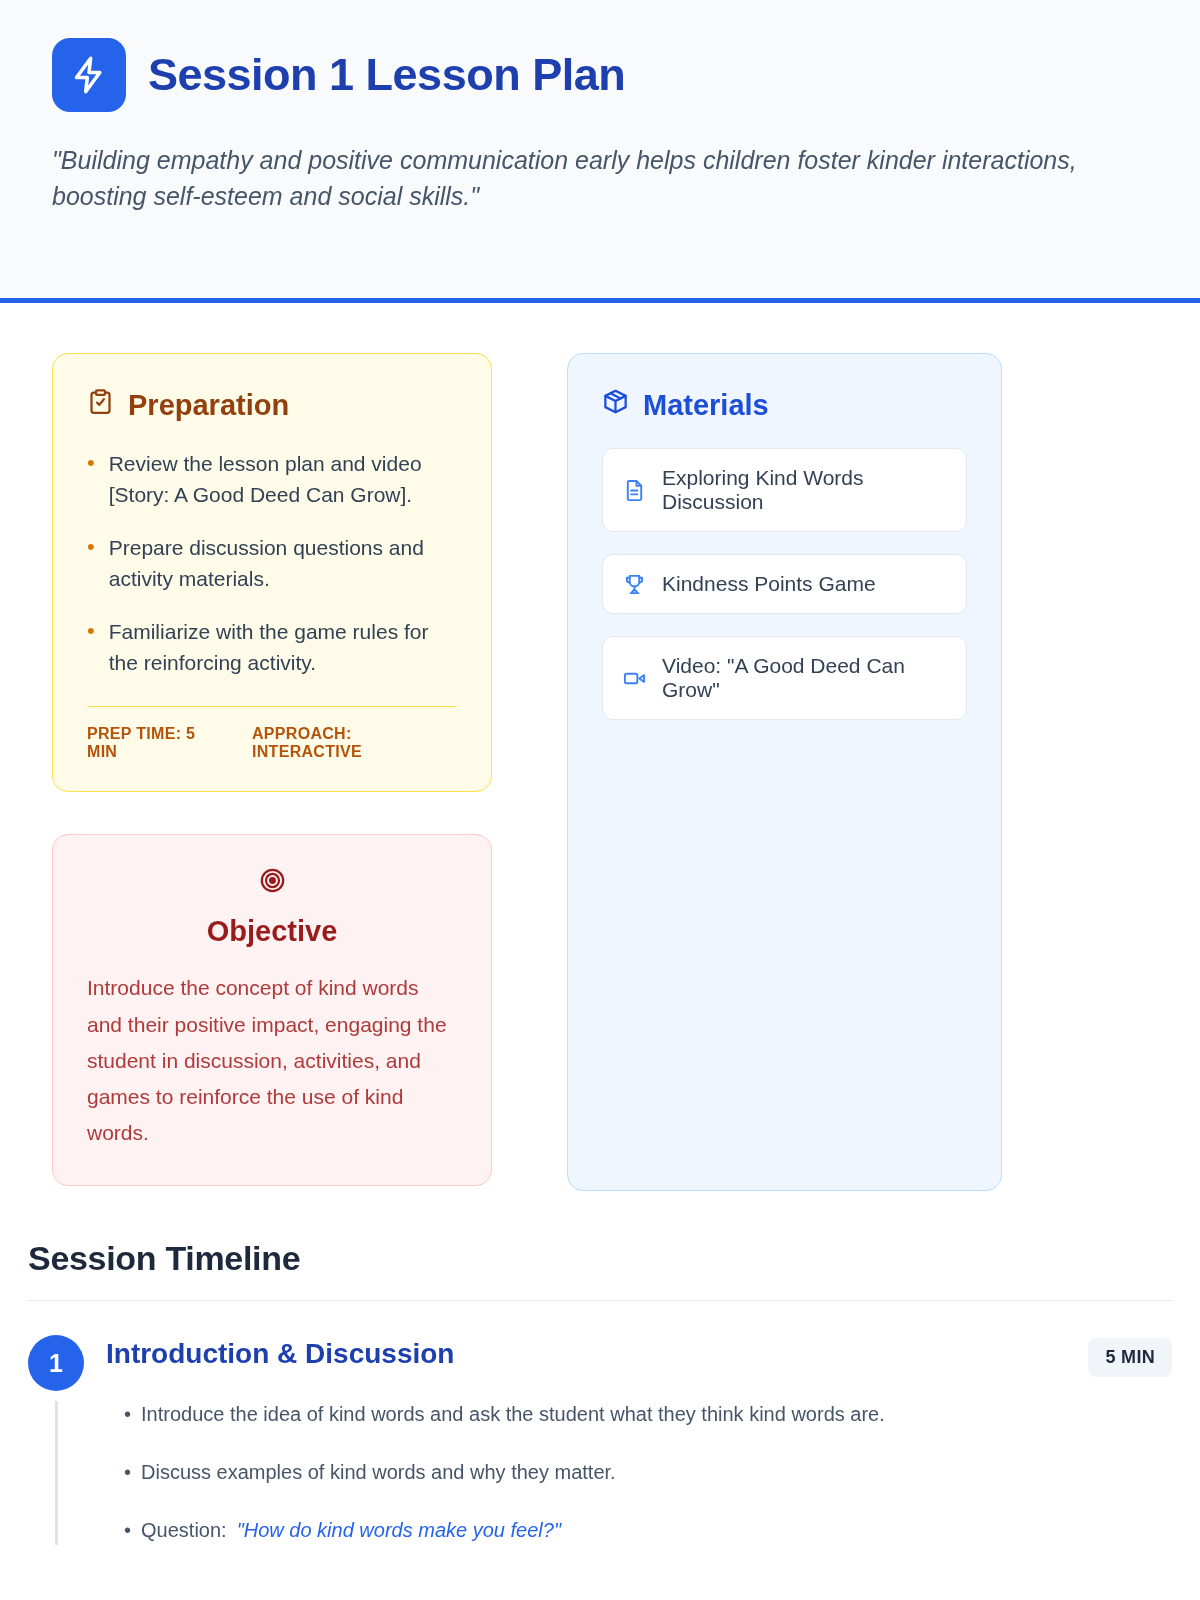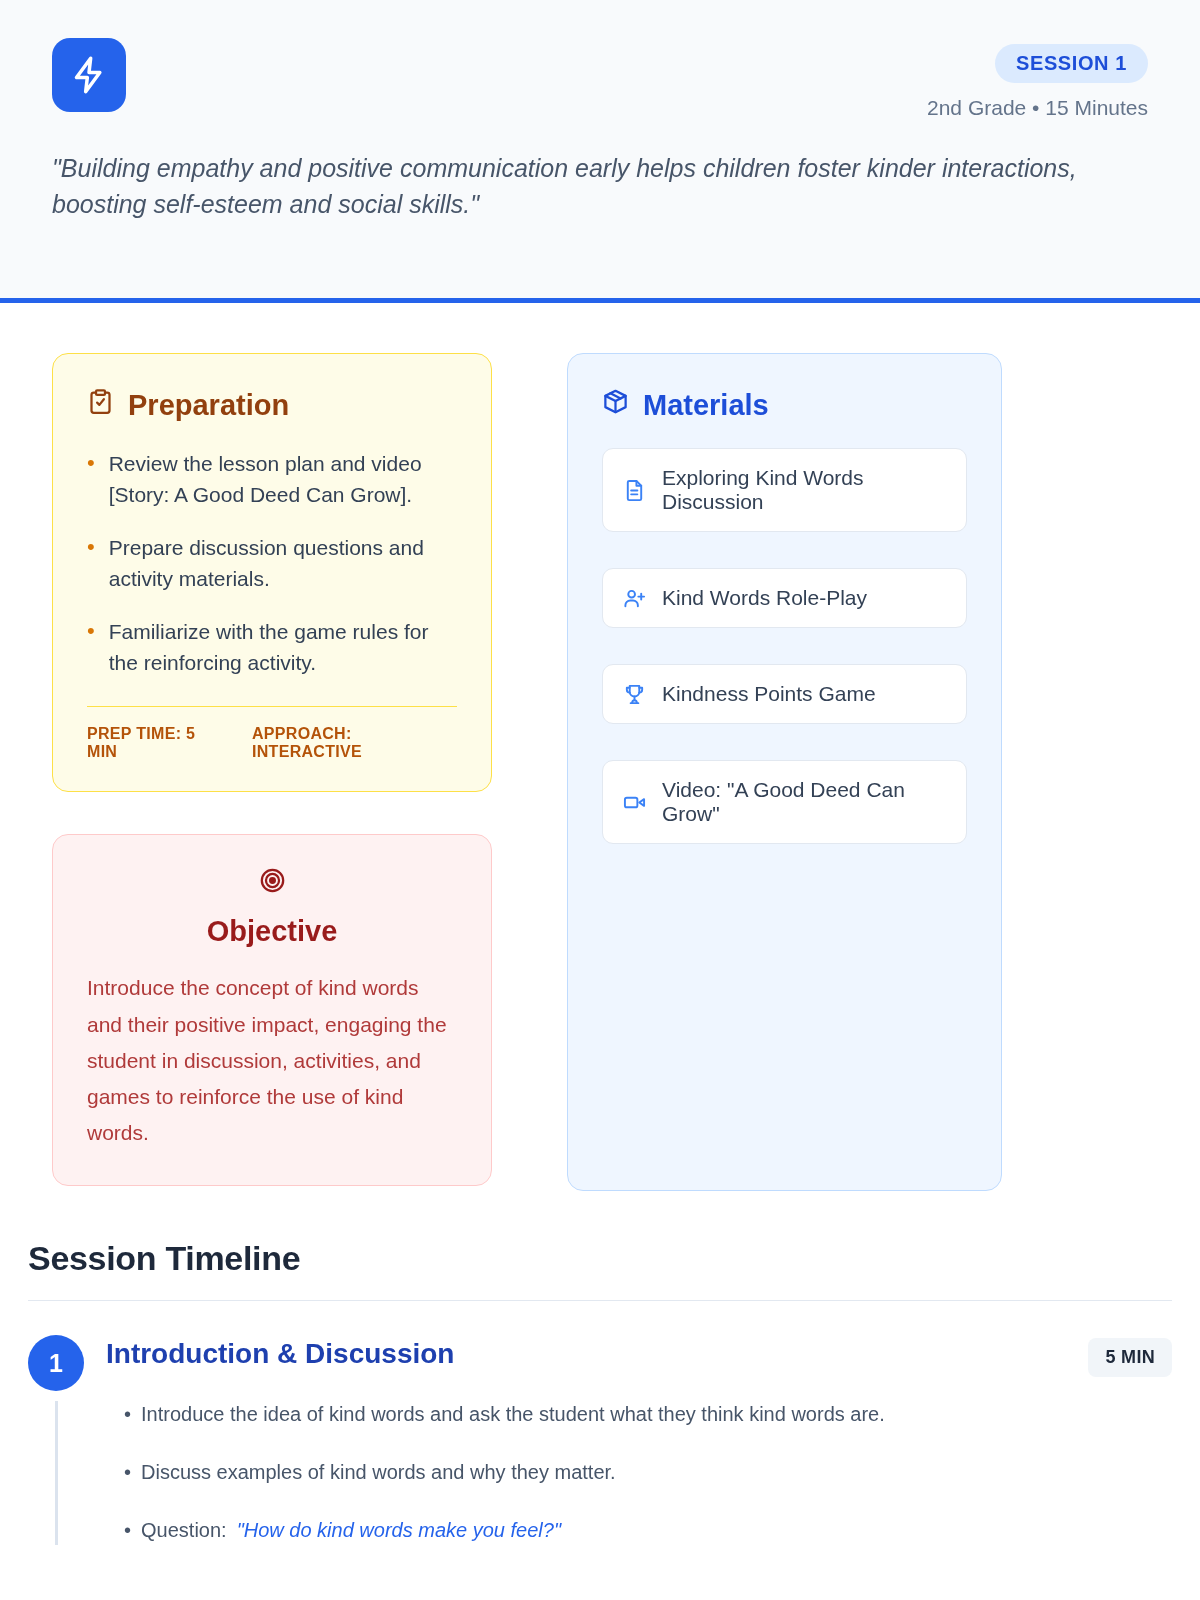--- a/index.html
+++ b/index.html
@@ -157,21 +157,21 @@
     padding: 34px 34px 34px 34px;
     min-height: 838px;
   }
   .mat-card .card-title { color: #1d4ed8; }
   .mat-list { margin-top: 26px; }
   .mat-item {
     background: #ffffff;
     border: 1px solid #e2e8f0;
     border-radius: 11px;
     padding: 17px 20px;
-    margin-bottom: 36px;
+    margin-bottom: 22px;
     display: flex;
     align-items: center;
     gap: 16px;
     font-size: 21px;
     color: #334155;
   }
   .mat-item:last-child { margin-bottom: 0; }
   .mat-icon { flex: none; display: flex; align-items: center; }
 
   
@@ -259,24 +259,21 @@
 <body>
 
 <div class="header">
   <div class="header-top">
     <div class="title-group">
       <div class="logo-badge">
         <svg width="40" height="40" viewBox="0 0 24 24" fill="none" stroke="#ffffff" stroke-width="2.1" stroke-linecap="round" stroke-linejoin="round">
           <polygon points="13 2 4.5 13.5 11 13.5 10 22 18.5 10.5 12 10.5"></polygon>
         </svg>
       </div>
-    </div>
-    <div class="header-right">
-      <div class="session-pill">SESSION 1</div>
-      <div class="header-meta">2nd Grade • 15 Minutes</div>
+      <div class="page-title">Session 1 Lesson Plan</div>
     </div>
   </div>
   <div class="header-quote">"Building empathy and positive communication early helps children foster kinder interactions, boosting self-esteem and social skills."</div>
 </div>
 
 <div class="body-area">
   <div class="cards-row">
 
     <div class="col-left">
 
@@ -348,31 +345,20 @@
               <svg width="23" height="23" viewBox="0 0 24 24" fill="none" stroke="#3b82f6" stroke-width="2" stroke-linecap="round" stroke-linejoin="round">
                 <path d="M14 2H6.5A1.5 1.5 0 0 0 5 3.5v17A1.5 1.5 0 0 0 6.5 22h11a1.5 1.5 0 0 0 1.5-1.5V7z"></path>
                 <polyline points="14 2 14 7 19 7"></polyline>
                 <line x1="8.5" y1="12" x2="15" y2="12"></line>
                 <line x1="8.5" y1="16" x2="15" y2="16"></line>
               </svg>
             </span>
             <span>Exploring Kind Words Discussion</span>
           </div>
 
-          <div class="mat-item">
-            <span class="mat-icon">
-              <svg width="23" height="23" viewBox="0 0 24 24" fill="none" stroke="#3b82f6" stroke-width="2" stroke-linecap="round" stroke-linejoin="round">
-                <circle cx="9" cy="7.5" r="3.5"></circle>
-                <path d="M2.5 20v-1a5 5 0 0 1 5-5h3a5 5 0 0 1 5 5v1"></path>
-                <line x1="19" y1="7" x2="19" y2="13"></line>
-                <line x1="16" y1="10" x2="22" y2="10"></line>
-              </svg>
-            </span>
-            <span>Kind Words Role-Play</span>
-          </div>
 
           <div class="mat-item">
             <span class="mat-icon">
               <svg width="23" height="23" viewBox="0 0 24 24" fill="none" stroke="#3b82f6" stroke-width="2" stroke-linecap="round" stroke-linejoin="round">
                 <path d="M7 3h10v6a5 5 0 0 1-10 0z"></path>
                 <path d="M7 5H4v2a3 3 0 0 0 3 3"></path>
                 <path d="M17 5h3v2a3 3 0 0 1-3 3"></path>
                 <line x1="12" y1="14" x2="12" y2="18"></line>
                 <line x1="8" y1="21" x2="16" y2="21"></line>
                 <path d="M9.5 21c0-1.7 1.1-3 2.5-3s2.5 1.3 2.5 3"></path>

